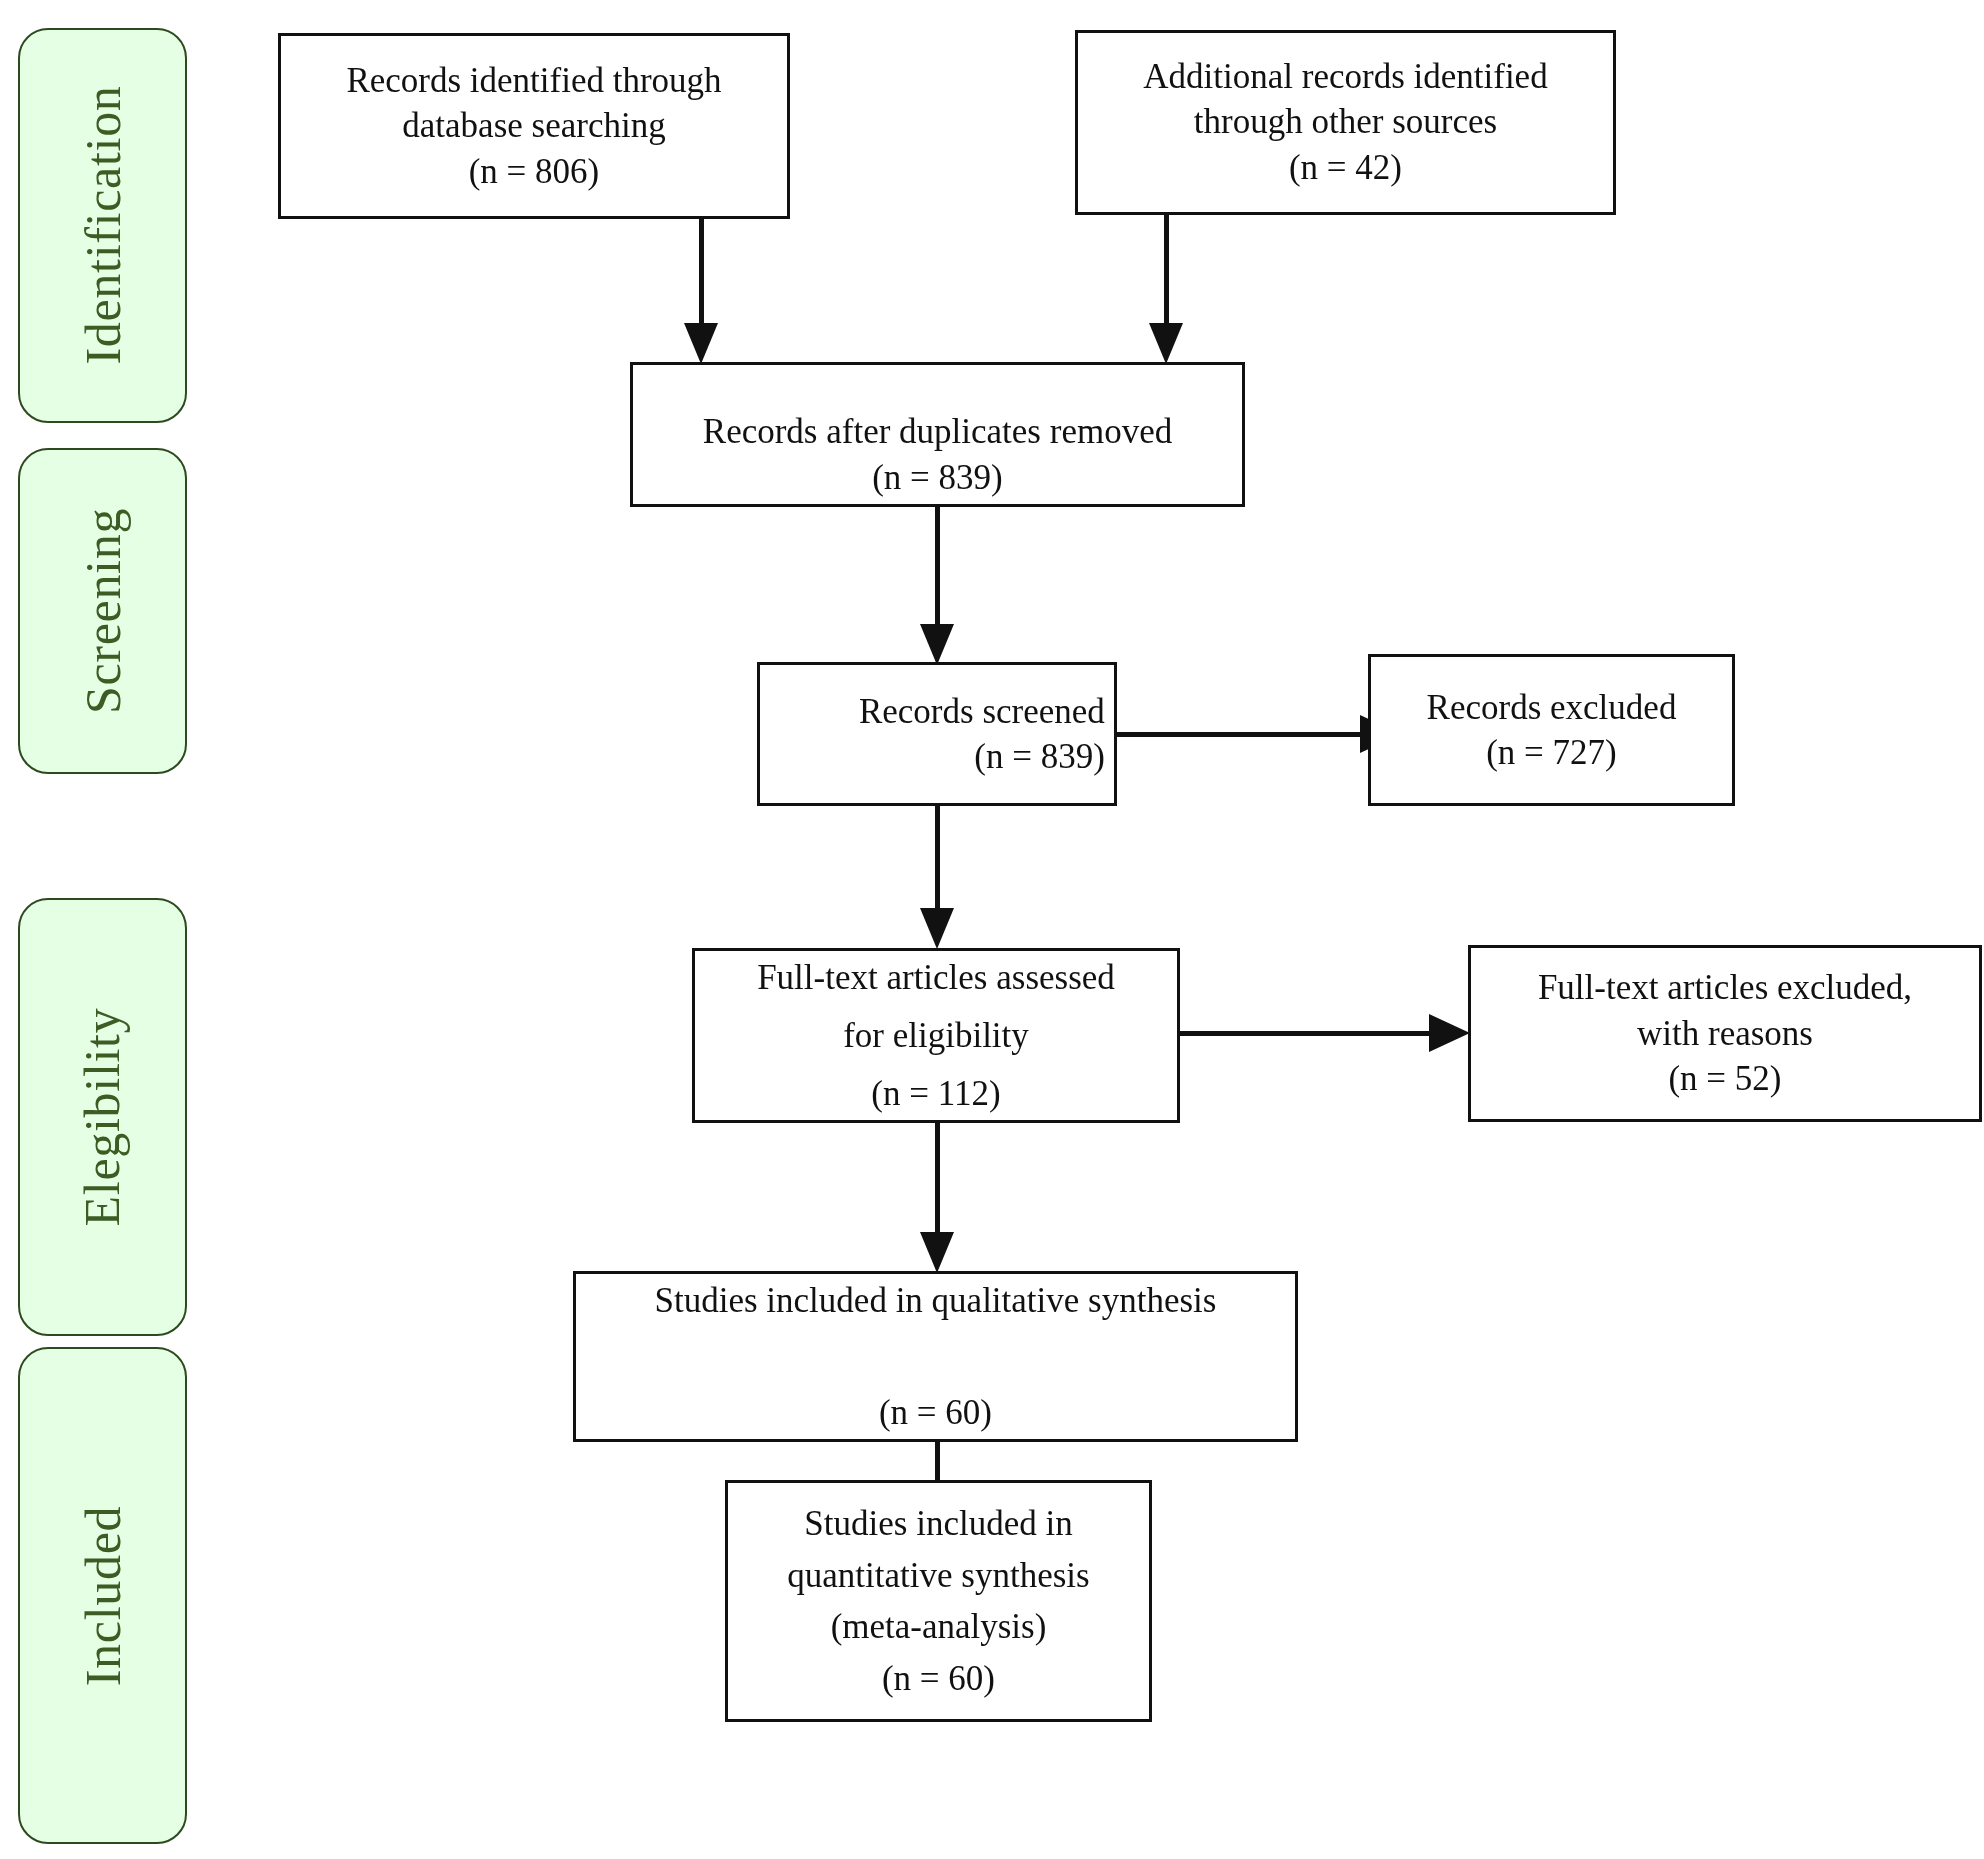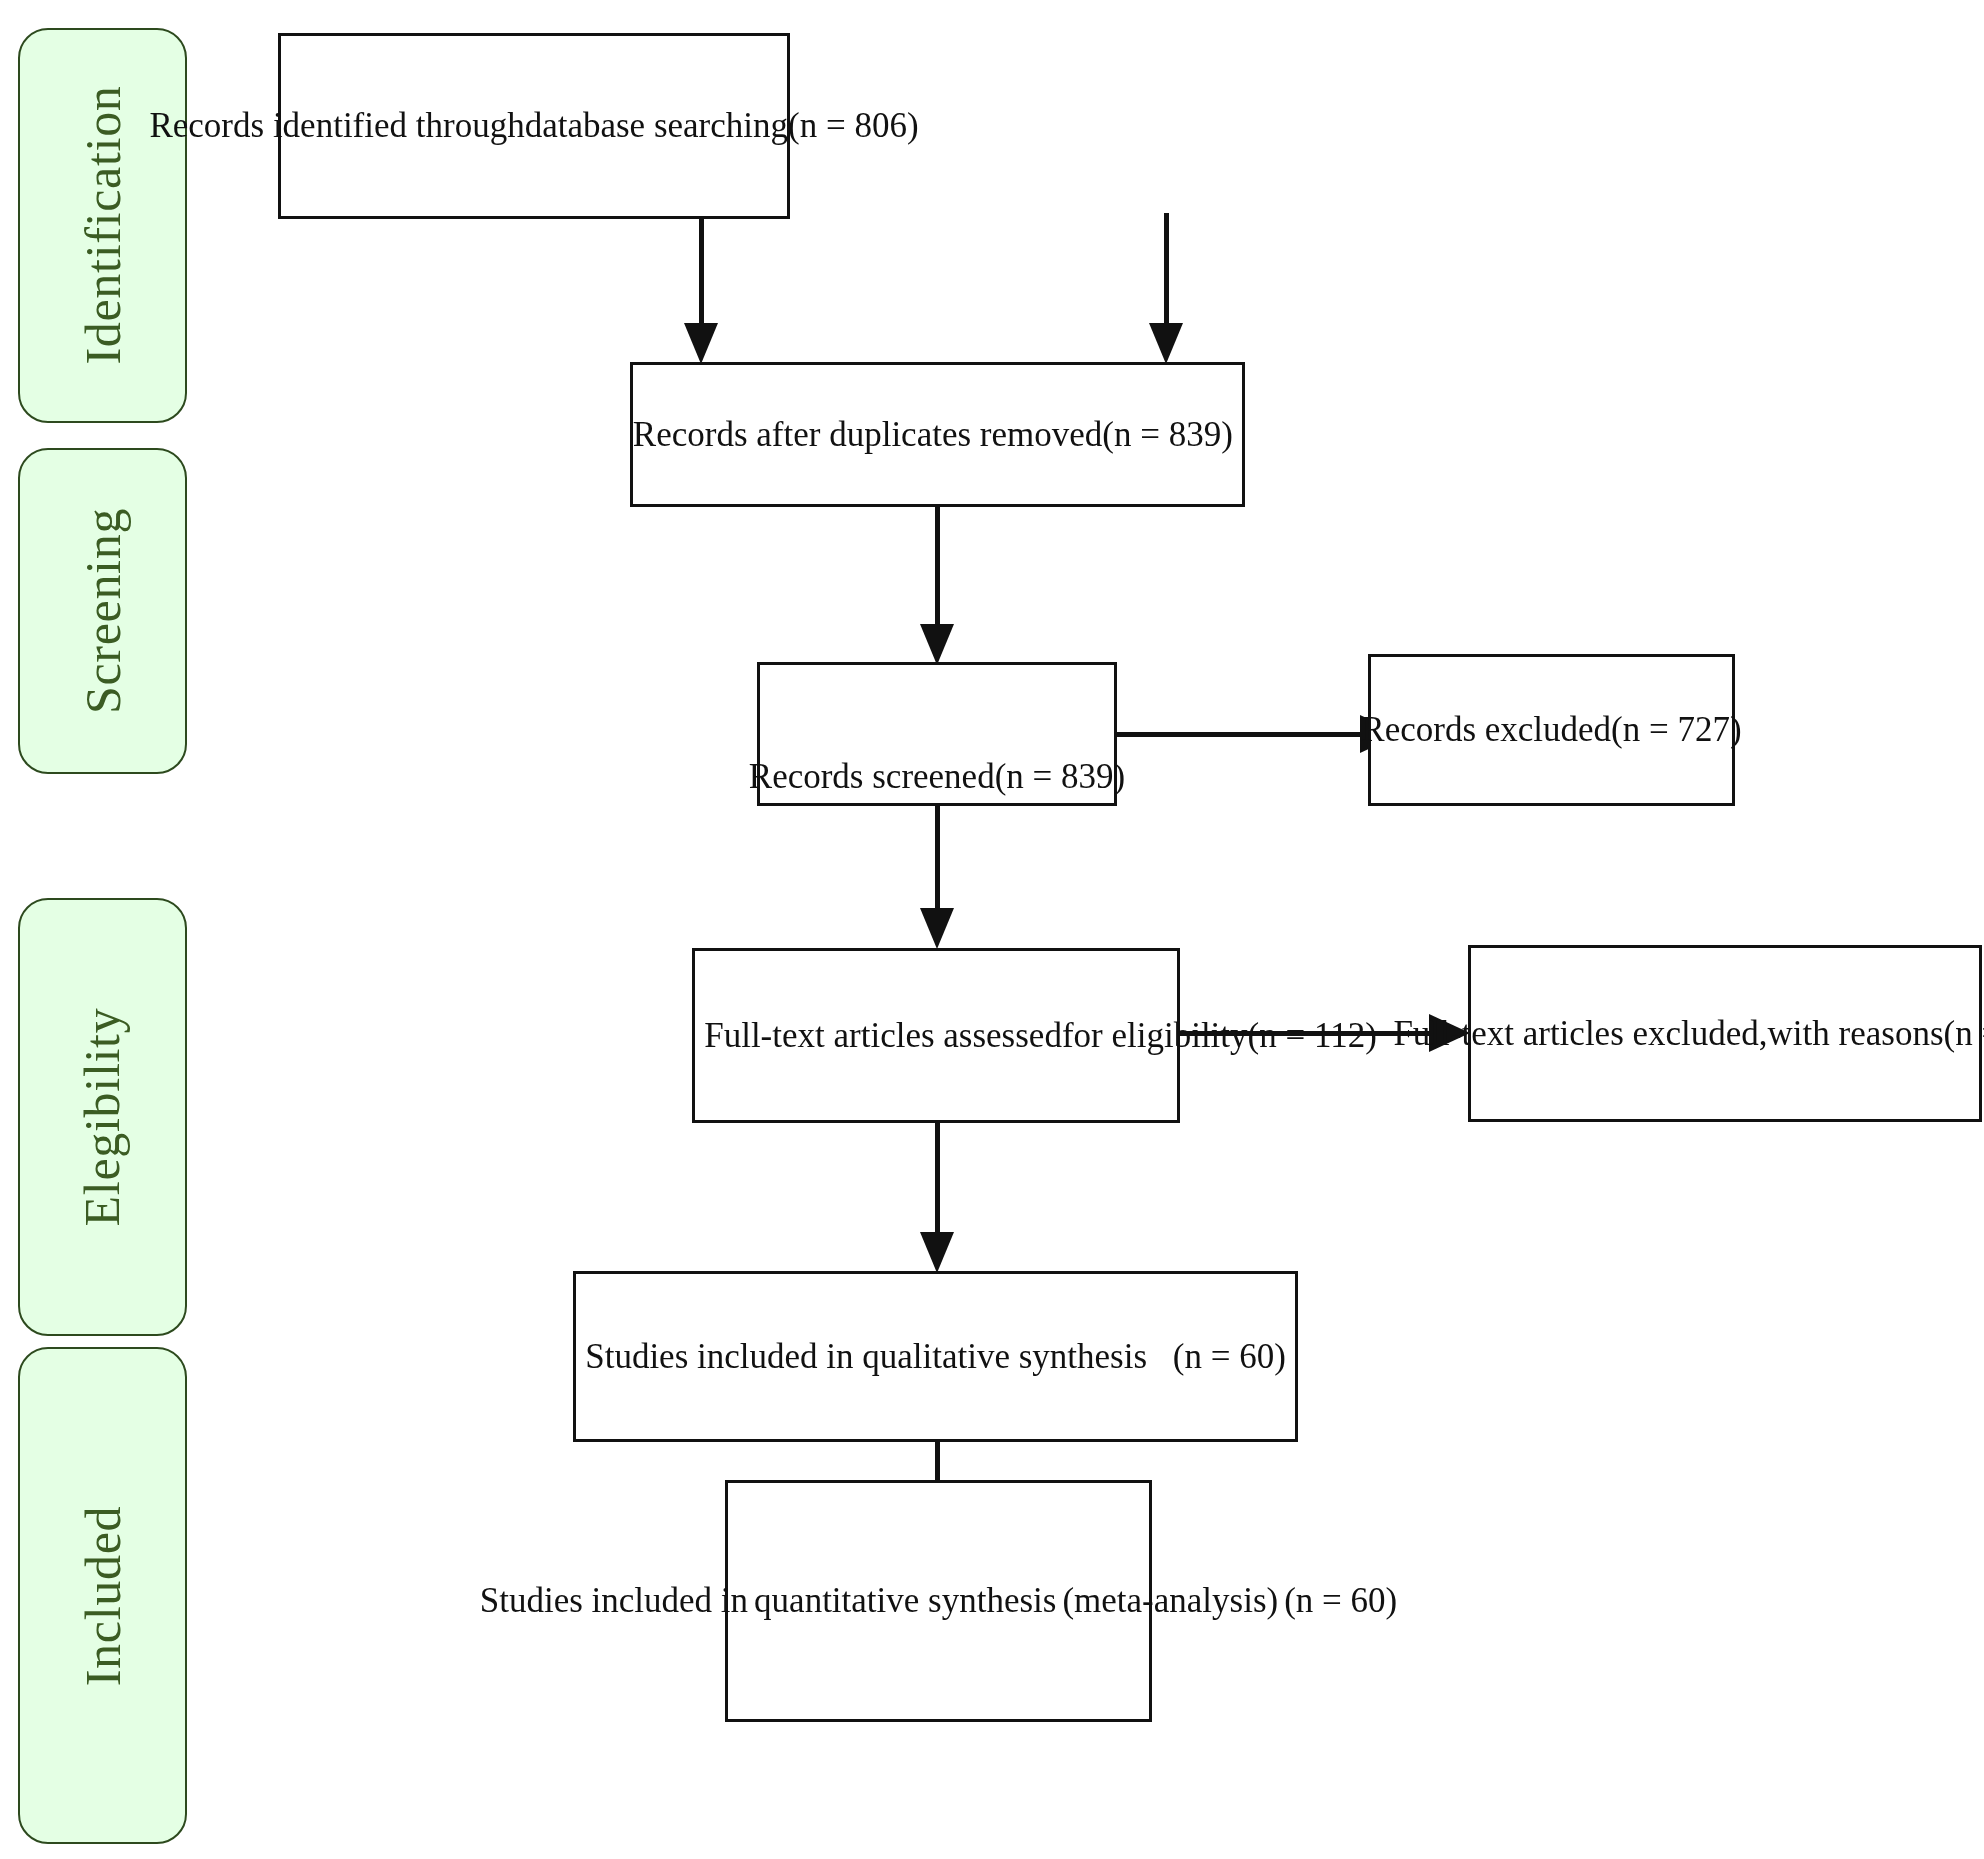--- a/index.html
+++ b/index.html
@@ -39,21 +39,21 @@
     font-family: "Liberation Serif", "DejaVu Serif", serif;
   }
 
   
   .flow-box {
     position: absolute;
     background: #ffffff;
     border: 3.3px solid #111111;
     box-sizing: border-box;
     display: flex;
-    flex-direction: row;
+    flex-direction: column;
     align-items: center;
     justify-content: center;
     text-align: center;
     color: #111111;
     font-size: 35px;
     line-height: 1.30;
     padding: 3.9px 9.2px;
     z-index: 4;
   }
   .flow-box .line { display: block; white-space: nowrap; }
@@ -134,20 +134,25 @@
 
   <div class="conn-v" style="left:935px; top:1442px; height:98px;"></div>
   <div class="arrow-down" style="left:920px; top:1535px;"></div>
 
   <div class="flow-box" style="left:278px; top:33px; width:512px; height:186px;">
     <span class="line">Records identified through</span>
     <span class="line">database searching</span>
     <span class="line">(n = 806)</span>
   </div>
 
+  <div class="flow-box" style="left:1075px; top:29.5px; width:541px; height:185px;">
+    <span class="line">Additional records identified</span>
+    <span class="line">through other sources</span>
+    <span class="line">(n = 42)</span>
+  </div>
 
   <div class="flow-box" style="left:630px; top:362px; width:615px; height:145px;justify-content:flex-end;">
     <span class="line">Records after duplicates removed</span>
     <span class="line">(n = 839)</span>
   </div>
 
   <div class="flow-box" style="left:757px; top:662px; width:360px; height:144px;align-items:flex-end;">
     <span class="line">Records screened</span>
     <span class="line">(n = 839)</span>
   </div>

